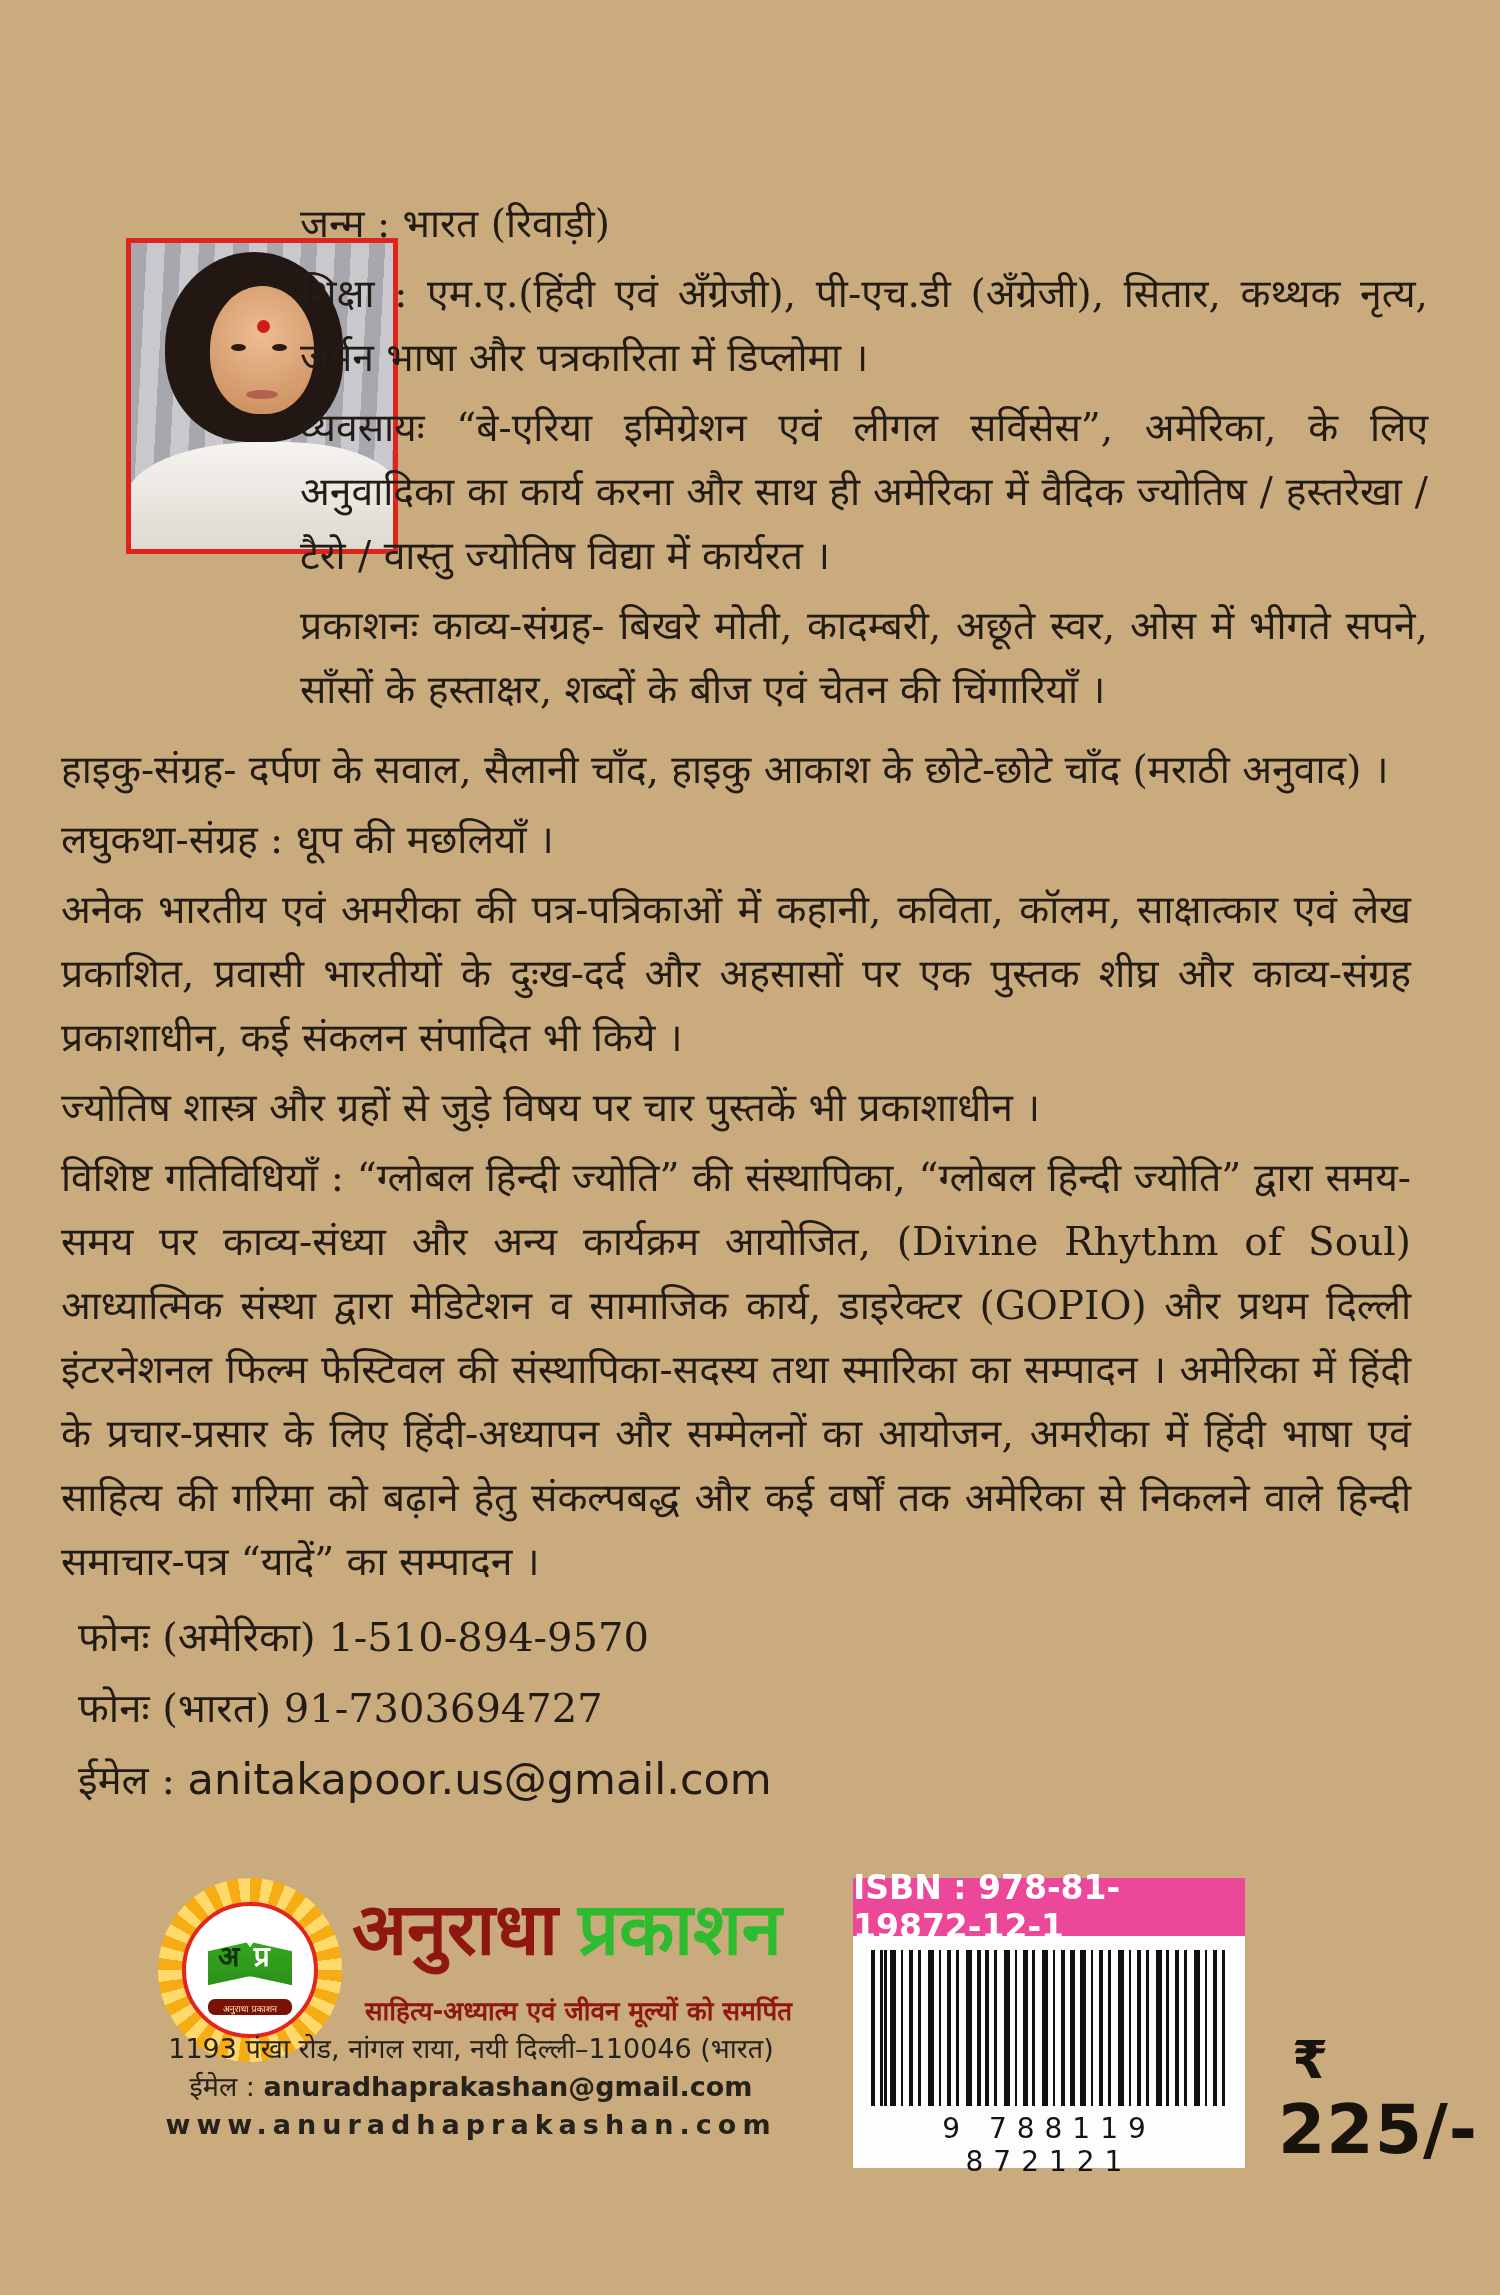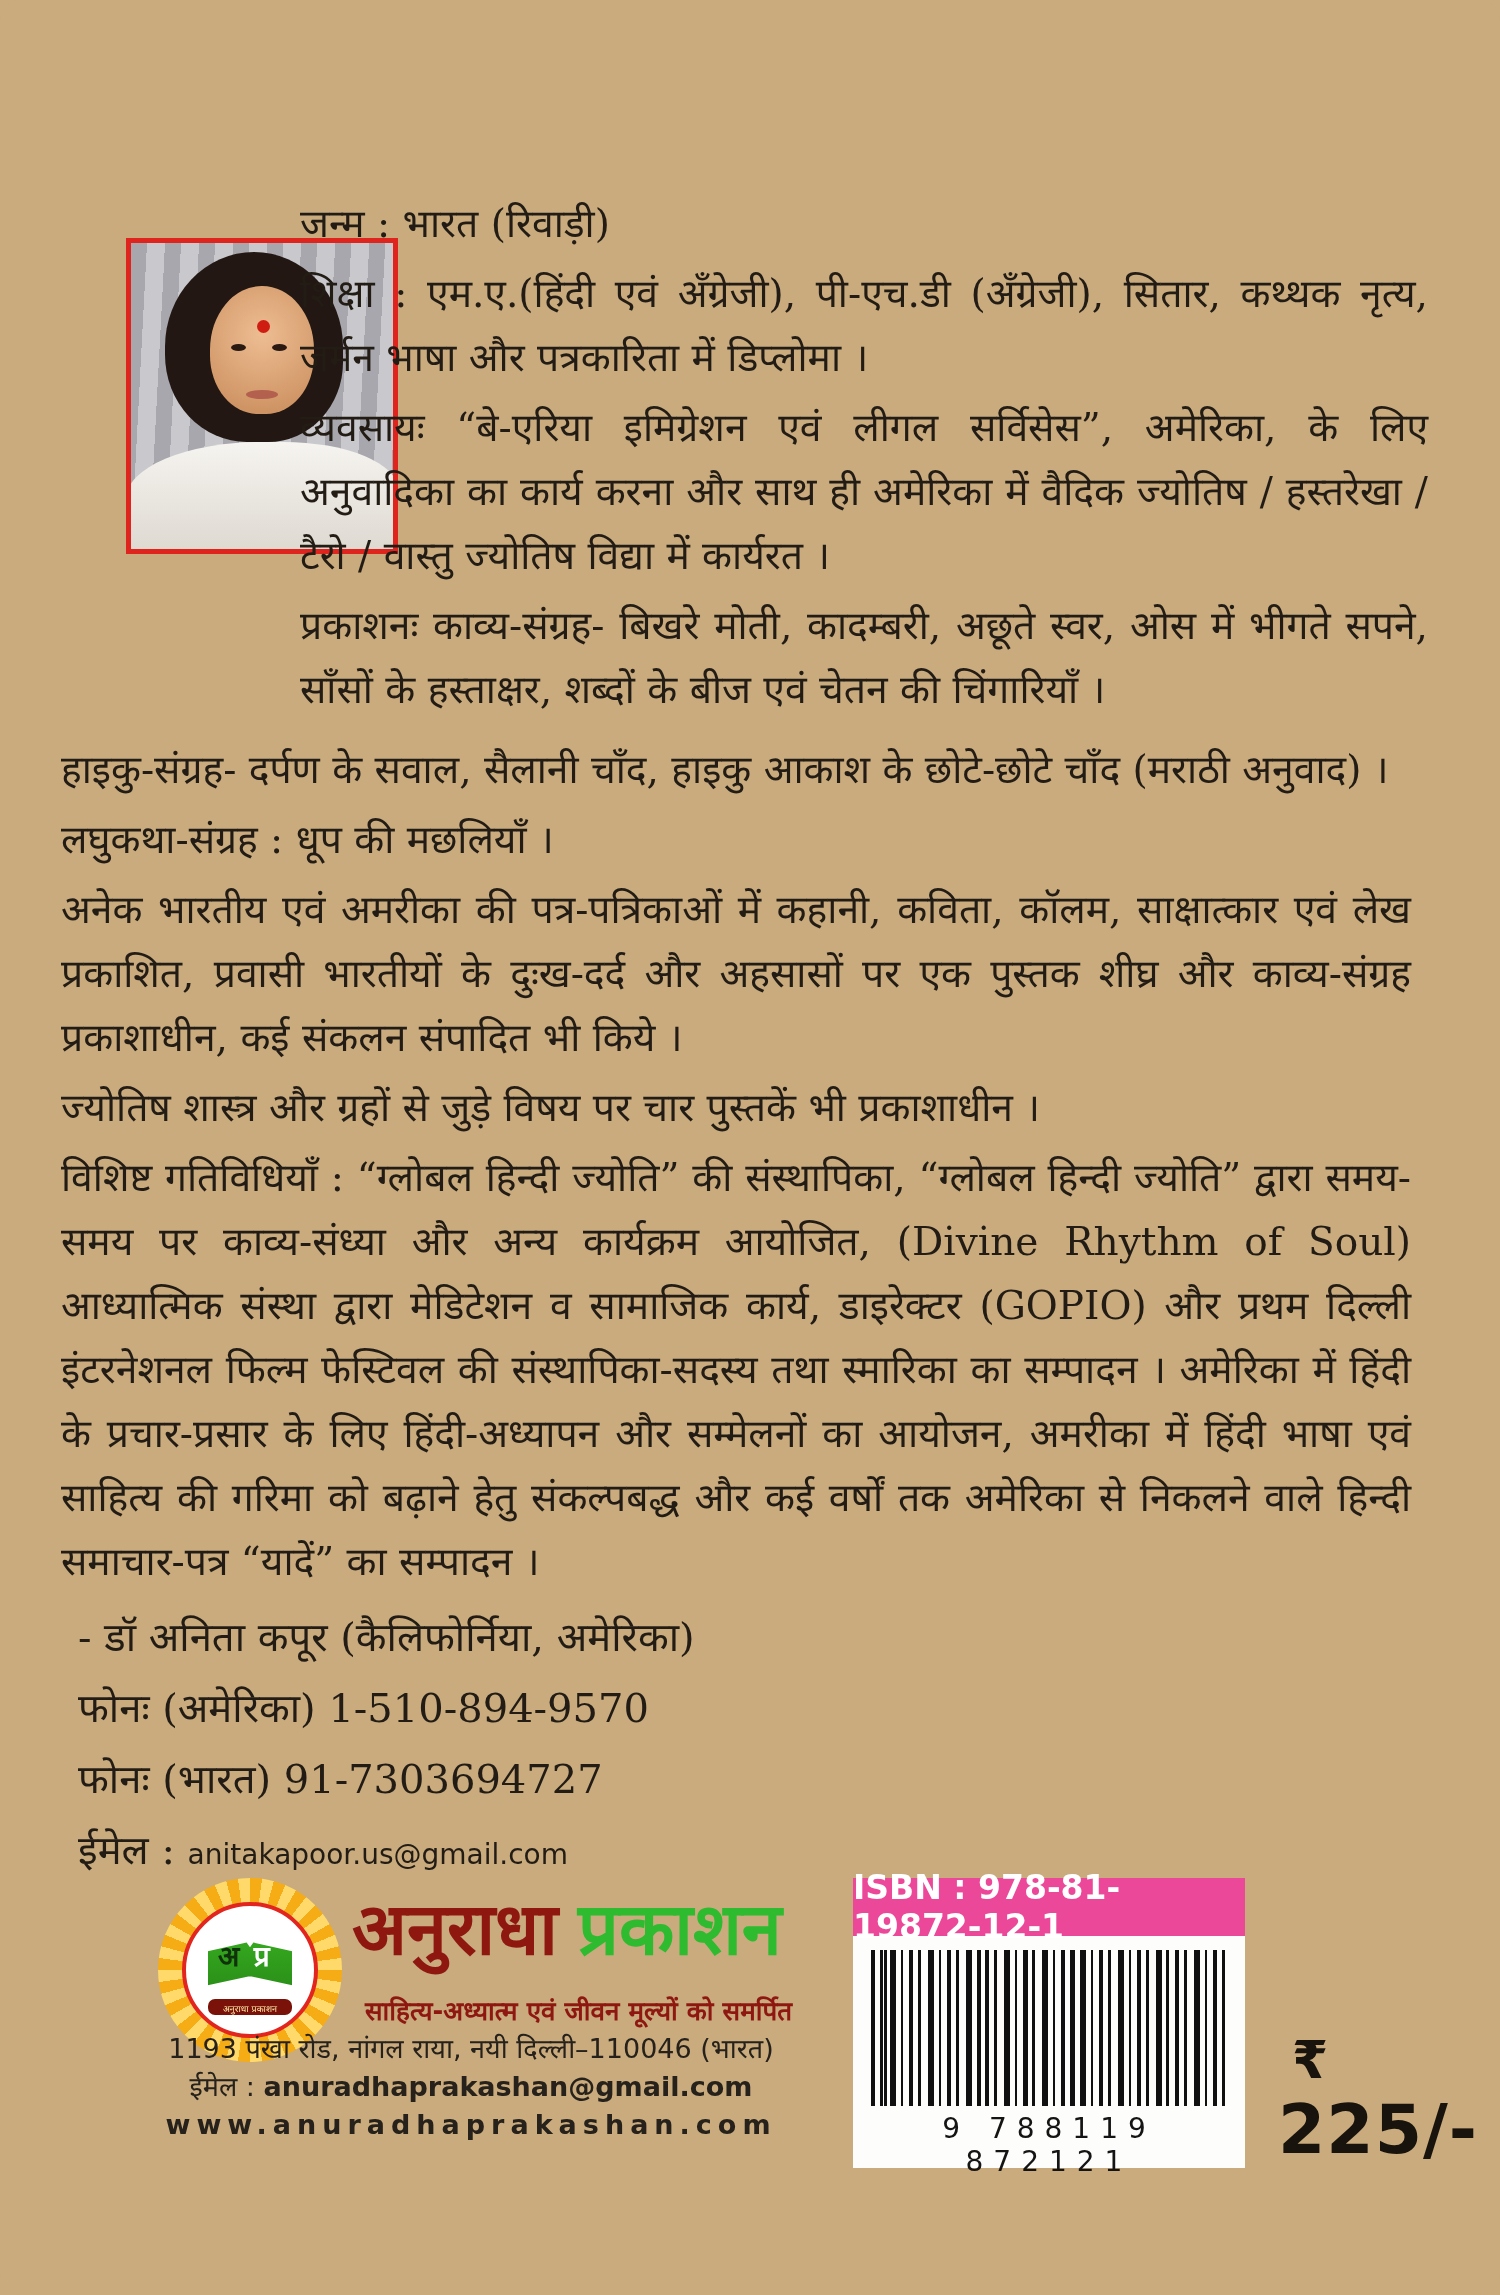--- a/index.html
+++ b/index.html
@@ -23,21 +23,21 @@
          background:linear-gradient(#f6f4f0,#ddd8d0);border-radius:50% 42% 0 0;}
 
   
   .bio{font-size:39px;line-height:64px;text-align:justify;}
   .bio p{margin:0 0 6px 0;}
   .bio-a{position:absolute;left:300px;top:192px;width:1128px;}
   .bio-b{position:absolute;left:61px;top:738px;width:1350px;}
 
   
   .contact{position:absolute;left:78px;top:1602px;font-size:40px;line-height:71px;}
-  .contact .latin{font-family:"DejaVu Sans",sans-serif;font-size:28px;}
+  .contact .latin{font-family:"DejaVu Sans",sans-serif;font-size:43px;}
 
   
   .logo{position:absolute;left:158px;top:1878px;width:184px;height:184px;}
   .sun{position:absolute;inset:0;border-radius:50%;
        background:repeating-conic-gradient(#f6ac15 0deg 7.5deg,#ffd969 7.5deg 15deg);}
   .logo-circle{position:absolute;inset:24px;border-radius:50%;background:#fff;
        border:4px solid #e2251f;box-sizing:border-box;}
   .logo-book{position:absolute;left:17%;top:27%;width:66%;height:38%;
        background:linear-gradient(#35a81f,#2a8f18);
        clip-path:polygon(0 22%,46% 4%,50% 14%,54% 4%,100% 22%,100% 92%,52% 74%,48% 74%,0 92%);}
@@ -108,21 +108,20 @@
 
   <div class="bio bio-b">
     <p>हाइकु-संग्रह- दर्पण के सवाल, सैलानी चाँद, हाइकु आकाश के छोटे-छोटे चाँद (मराठी अनुवाद) ।</p>
     <p>लघुकथा-संग्रह :  धूप की मछलियाँ ।</p>
     <p>अनेक भारतीय एवं अमरीका की पत्र-पत्रिकाओं में कहानी, कविता, कॉलम, साक्षात्कार एवं लेख प्रकाशित, प्रवासी भारतीयों के दुःख-दर्द और अहसासों पर एक पुस्तक शीघ्र और काव्य-संग्रह प्रकाशाधीन, कई संकलन संपादित भी किये ।</p>
     <p>ज्योतिष शास्त्र और ग्रहों से जुड़े विषय पर चार पुस्तकें भी प्रकाशाधीन ।</p>
     <p>विशिष्ट गतिविधियाँ : “ग्लोबल हिन्दी ज्योति” की संस्थापिका, “ग्लोबल हिन्दी ज्योति” द्वारा समय-समय पर काव्य-संध्या और अन्य कार्यक्रम आयोजित, (Divine Rhythm of Soul) आध्यात्मिक संस्था द्वारा मेडिटेशन व सामाजिक कार्य, डाइरेक्टर (GOPIO) और प्रथम दिल्ली इंटरनेशनल फिल्म फेस्टिवल की संस्थापिका-सदस्य तथा स्मारिका का सम्पादन । अमेरिका में हिंदी के प्रचार-प्रसार के लिए हिंदी-अध्यापन और सम्मेलनों का आयोजन, अमरीका में हिंदी भाषा एवं साहित्य की गरिमा को बढ़ाने हेतु संकल्पबद्ध और कई वर्षों तक अमेरिका से निकलने वाले हिन्दी समाचार-पत्र “यादें” का सम्पादन ।</p>
   </div>
 
   <div class="contact">
-    <div>- डॉ अनिता कपूर (कैलिफोर्निया, अमेरिका)</div>
     <div>फोनः (अमेरिका) 1-510-894-9570</div>
     <div>फोनः (भारत) 91-7303694727</div>
     <div>
       <span>ईमेल : </span><span class="latin">anitakapoor.us@gmail.com</span>
     </div>
   </div>
 
   <div class="logo">
     <div class="sun"></div>
     <div class="logo-circle">

